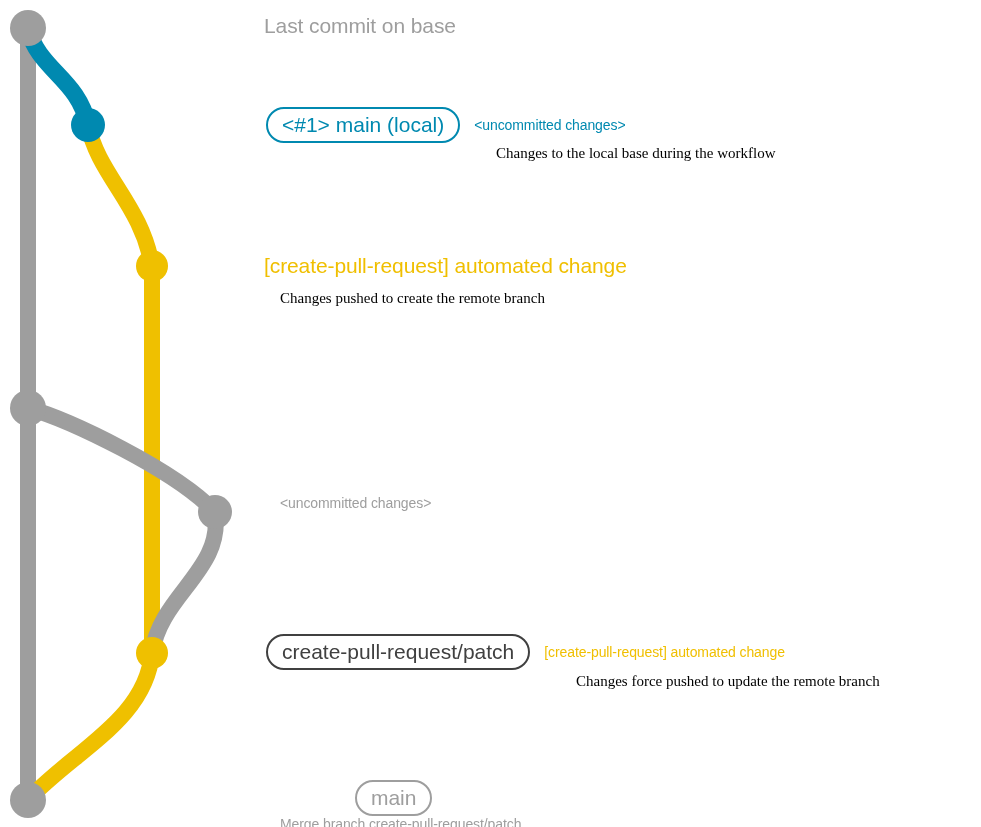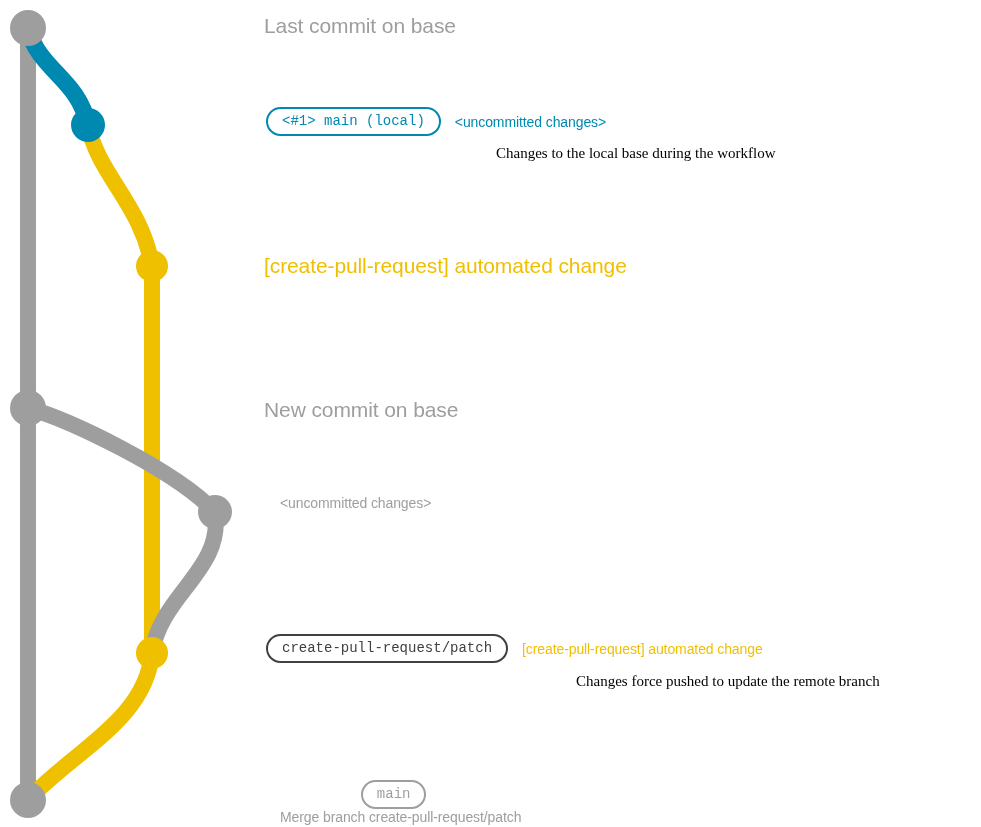--- a/index.html
+++ b/index.html
@@ -40,22 +40,22 @@
     font-family: "Liberation Sans", sans-serif;
     font-size: 21px;
     font-weight: 400;
     letter-spacing: -0.1px;
   }
   .badge {
     display: inline-block;
     border: 2px solid currentColor;
     border-radius: 22px;
     padding: 5px 14px 6px 14px;
-    font-family: Liberation Mono, monospace;
-    font-size: 14px;
+    font-family: Liberation Sans, sans-serif;
+    font-size: 21px;
     line-height: 1;
     font-weight: 400;
     background: #ffffff;
   }
   .badge-wrap {
     position: absolute;
     display: flex;
     align-items: center;
     white-space: nowrap;
   }
@@ -112,24 +112,22 @@
 
   <div class="badge-wrap" style="left:256px; top:107px;">
     <span class="badge c-teal">&lt;#1&gt; main (local)</span>
     <span class="badge-caption c-teal">&lt;uncommitted changes&gt;</span>
   </div>
   <div class="subtext" style="left:486px; top:145px;">Changes to the local base during the workflow</div>
 
   <div class="row headline c-goldtx" style="left:254px; top:254px;">
     <span>[create-pull-request] automated change</span>
   </div>
+  <div class="subtext" style="left:270px; top:290px;">Changes pushed to create the remote branch</div>
 
-  <div class="row headline c-gray" style="left:254px; top:398px;">
-    <span>New commit on base</span>
-  </div>
 
   <div class="badge-wrap" style="left:256px; top:495px;">
     <span class="badge-caption c-gray">&lt;uncommitted changes&gt;</span>
   </div>
 
   <div class="badge-wrap" style="left:256px; top:634px;">
     <span class="badge c-gold">create-pull-request/patch</span>
     <span class="badge-caption c-goldtx">[create-pull-request] automated change</span>
   </div>
   <div class="subtext" style="left:566px; top:673px;">Changes force pushed to update the remote branch</div>

